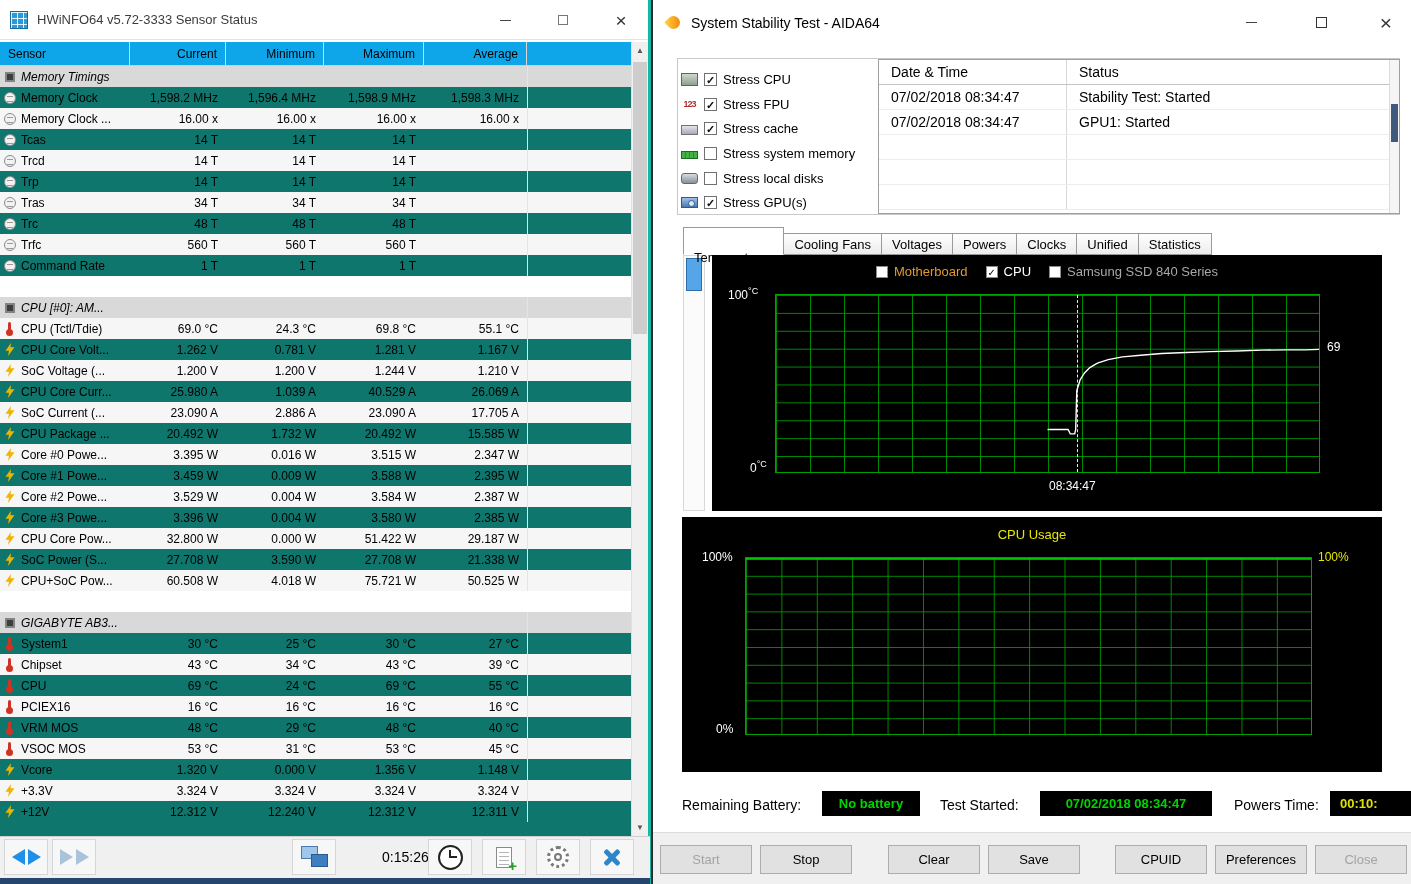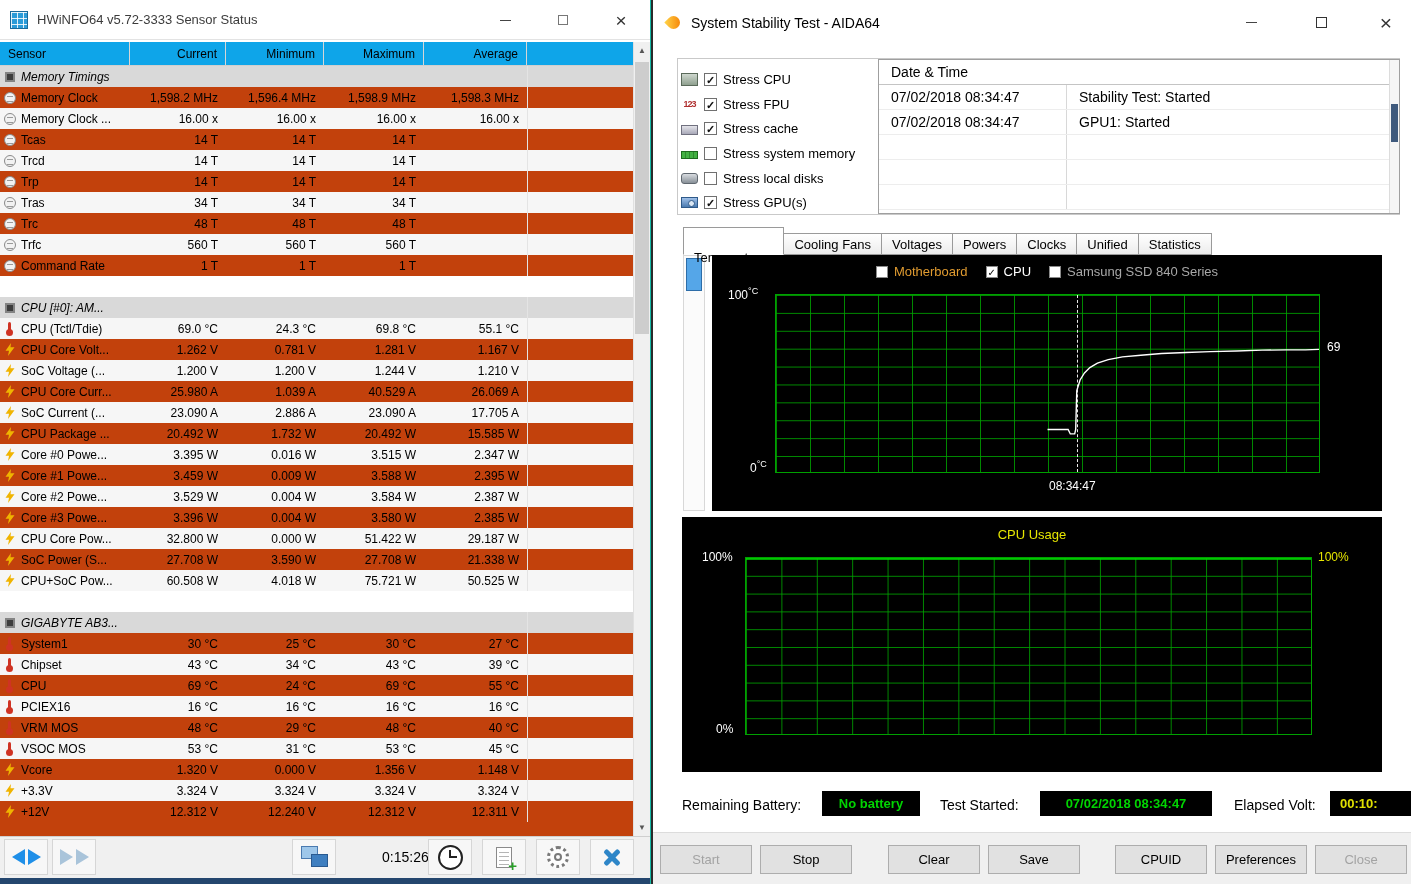--- a/index.html
+++ b/index.html
@@ -1,39 +1,39 @@
 <!DOCTYPE html>
 <html><head>
 <meta charset="utf-8">
 <style>
   * { margin:0; padding:0; box-sizing:border-box; }
   html,body { width:1411px; height:884px; overflow:hidden; }
   body { background:#2a2a2a; font-family:"Liberation Sans", sans-serif; position:relative; }
   .window { position:absolute; top:0; height:884px; background:#fff; }
 
   
-  #hwinfo { left:0; width:651px; border-right:1px solid #14b8a6; }
+  #hwinfo { left:0; width:651px; border-right:3px solid #14b8a6; }
   .hw-titlebar { position:relative; height:40px; background:#fff; display:flex; align-items:center; padding-left:10px; border-bottom:1px solid #e3e3e3; }
   .hw-app-icon { width:18px; height:18px; margin-right:9px; background-color:#2a9bd8;
     background-image:linear-gradient(rgba(255,255,255,.85) 1px, transparent 1px),
                      linear-gradient(90deg, rgba(255,255,255,.85) 1px, transparent 1px);
     background-size:6px 6px; border:1px solid #1a6a9a; }
   .hw-title { font-size:13px; color:#3c3c3c; }
   .cap { position:absolute; top:0; width:34px; height:40px; display:flex; align-items:center; justify-content:center; color:#444; cursor:default; }
   .glyph-min { width:11px; height:1px; border-bottom:1px solid #444; }
   .glyph-max { width:10px; height:10px; border:1px solid #777; }
   .glyph-close { font-size:19px; line-height:1; color:#333; }
 
   .hw-header { position:absolute; left:0; top:42px; width:634px; height:24px; background:#0ea5e9;
     border-bottom:1px solid #cfcfcf; display:flex; font-size:12px; color:#000; }
   .hw-header .hcell { border-right:1px solid #d6d6d6; display:flex; align-items:center; padding:0 8px; }
   .hc0 { width:130px; } .hc1 { width:96px; justify-content:flex-end; } .hc2 { width:98px; justify-content:flex-end; }
   .hc3 { width:100px; justify-content:flex-end; } .hc4 { width:103px; justify-content:flex-end; } .hcf { flex:1; }
 
-  .hw-rows { position:absolute; left:0; top:66px; width:634px; height:770px; overflow:hidden; font-size:12px; color:#000; background:#c2410c; }
+  .hw-rows { position:absolute; left:0; top:66px; width:634px; height:770px; overflow:hidden; font-size:12px; color:#000; background:#0f766e; }
   .hw-row { height:21px; display:flex; align-items:center; }
   .hw-row.shade { background:#f6f6f6; }
   .hw-row.section { background:#d9d9d9; font-style:italic; }
   .hw-row.spacer { background:#fff; }
   .hw-row .c0 { width:130px; display:flex; align-items:center; gap:5px; padding-left:4px; white-space:nowrap; overflow:hidden; }
   .hw-row .cv { text-align:right; padding-right:8px; }
   .hw-row .c1 { width:96px; } .hw-row .c2 { width:98px; } .hw-row .c3 { width:100px; } .hw-row .c4 { width:103px; }
   .hw-row .cf { flex:1; align-self:stretch; border-left:1px solid #e4e4e4; }
 
   .row-icon { width:12px; height:15px; flex:none; position:relative; display:inline-block; }
@@ -626,20 +626,21 @@
       <div class="stress-item">
         <span class="si gpu-icon"></span>
         <span class="cb">✓</span>
         <span>Stress GPU(s)</span>
       </div>
     </div>
 
   <div class="log-table">
     <div class="log-header">
       <div class="lc1">Date &amp; Time</div>
+      <div class="lc2">Status</div>
     </div>
     <div id="log-rows">
         <div class="log-row">
           <div class="lc1">07/02/2018 08:34:47</div>
           <div class="lc2">Stability Test: Started</div>
         </div>
         <div class="log-row">
           <div class="lc1">07/02/2018 08:34:47</div>
           <div class="lc2">GPU1: Started</div>
         </div>
@@ -711,21 +712,21 @@
           <polyline points="0.0,1.0 567.0,1.0" fill="none" stroke="#00dd00" stroke-width="1.4"></polyline>
         </svg>
     </div>
     <span class="right-val" style="left:636px; top:33px;">100%</span>
   </div>
 
   <span class="foot-label" style="left:29px; top:797px;">Remaining Battery:</span>
   <div class="foot-box green-text" style="left:169px; width:98px;">No battery</div>
   <span class="foot-label" style="left:287px; top:797px;">Test Started:</span>
   <div class="foot-box green-text" style="left:387px; width:172px;">07/02/2018 08:34:47</div>
-  <span class="foot-label" style="left:581px; top:797px;">Elapsed Volt:</span>
+  <span class="foot-label" style="left:581px; top:797px;">Powers Time:</span>
   <div class="foot-box yellow-text" style="left:677px; width:120px; justify-content:flex-start; padding-left:10px;">00:10:</div>
 
   <div class="aida-bottom"></div>
   <div id="aida-buttons">
       <div class="aida-btn disabled" style="left: 7px; top: 845px;">Start</div>
       <div class="aida-btn" style="left: 107px; top: 845px;">Stop</div>
       <div class="aida-btn" style="left: 235px; top: 845px;">Clear</div>
       <div class="aida-btn" style="left: 335px; top: 845px;">Save</div>
       <div class="aida-btn" style="left: 462px; top: 845px;">CPUID</div>
       <div class="aida-btn" style="left: 562px; top: 845px;">Preferences</div>

